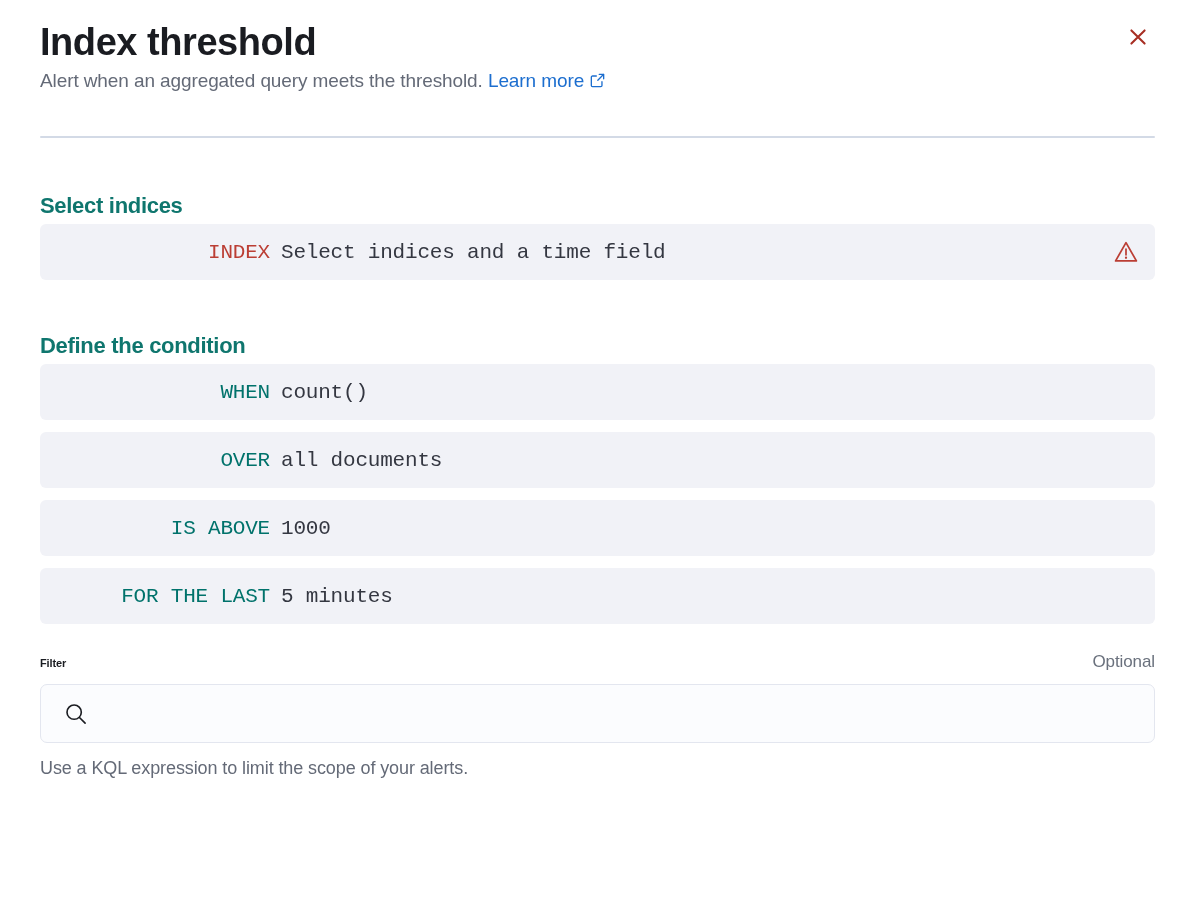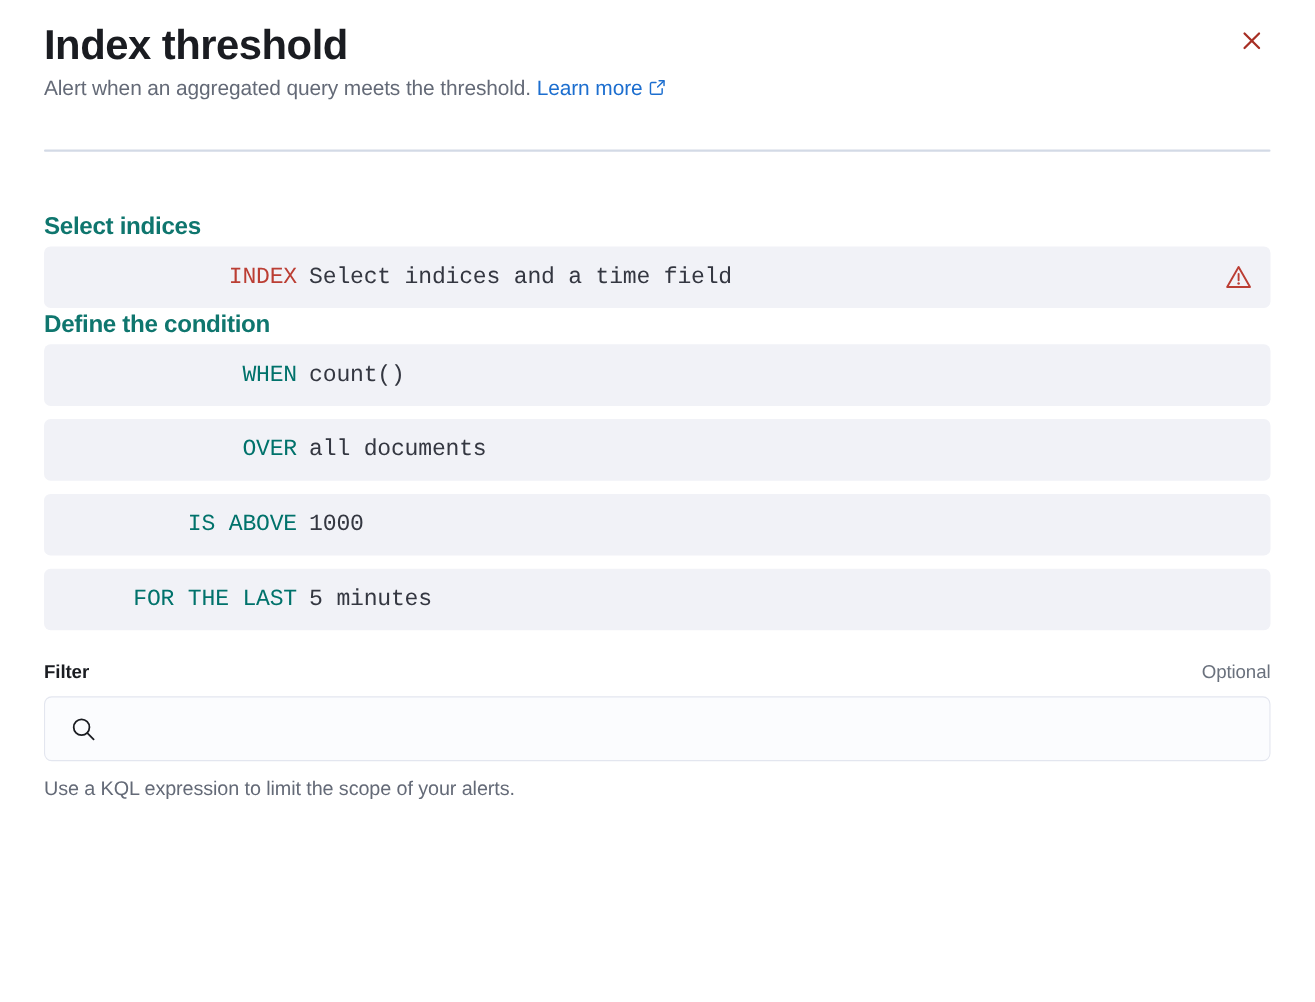--- a/index.html
+++ b/index.html
@@ -81,21 +81,21 @@
   
   .section-title {
     font-size: 22px;
     font-weight: 700;
     color: #0f766e;
     letter-spacing: -0.3px;
     line-height: 30px;
   }
 
   .sec-indices { margin-top: 53px; }
-  .sec-condition { }
+  .sec-condition { margin-top: 51px; }
 
   
   .expr-list { margin-top: 3px; }
 
   .expr-row {
     position: relative;
     height: 56px;
     background: #f1f2f7;
     border-radius: 6px;
     display: flex;
@@ -139,21 +139,21 @@
   
   .filter-block { margin-top: 28px; }
 
   .filter-labelrow {
     display: flex;
     align-items: baseline;
     justify-content: space-between;
   }
 
   .filter-label {
-    font-size: 17px;
+    font-size: 11px;
     font-weight: 700;
     color: #1a1c21;
     letter-spacing: -0.1px;
   }
 
   .filter-optional {
     font-size: 17px;
     color: #6a717d;
     font-weight: 400;
     letter-spacing: -0.1px;

